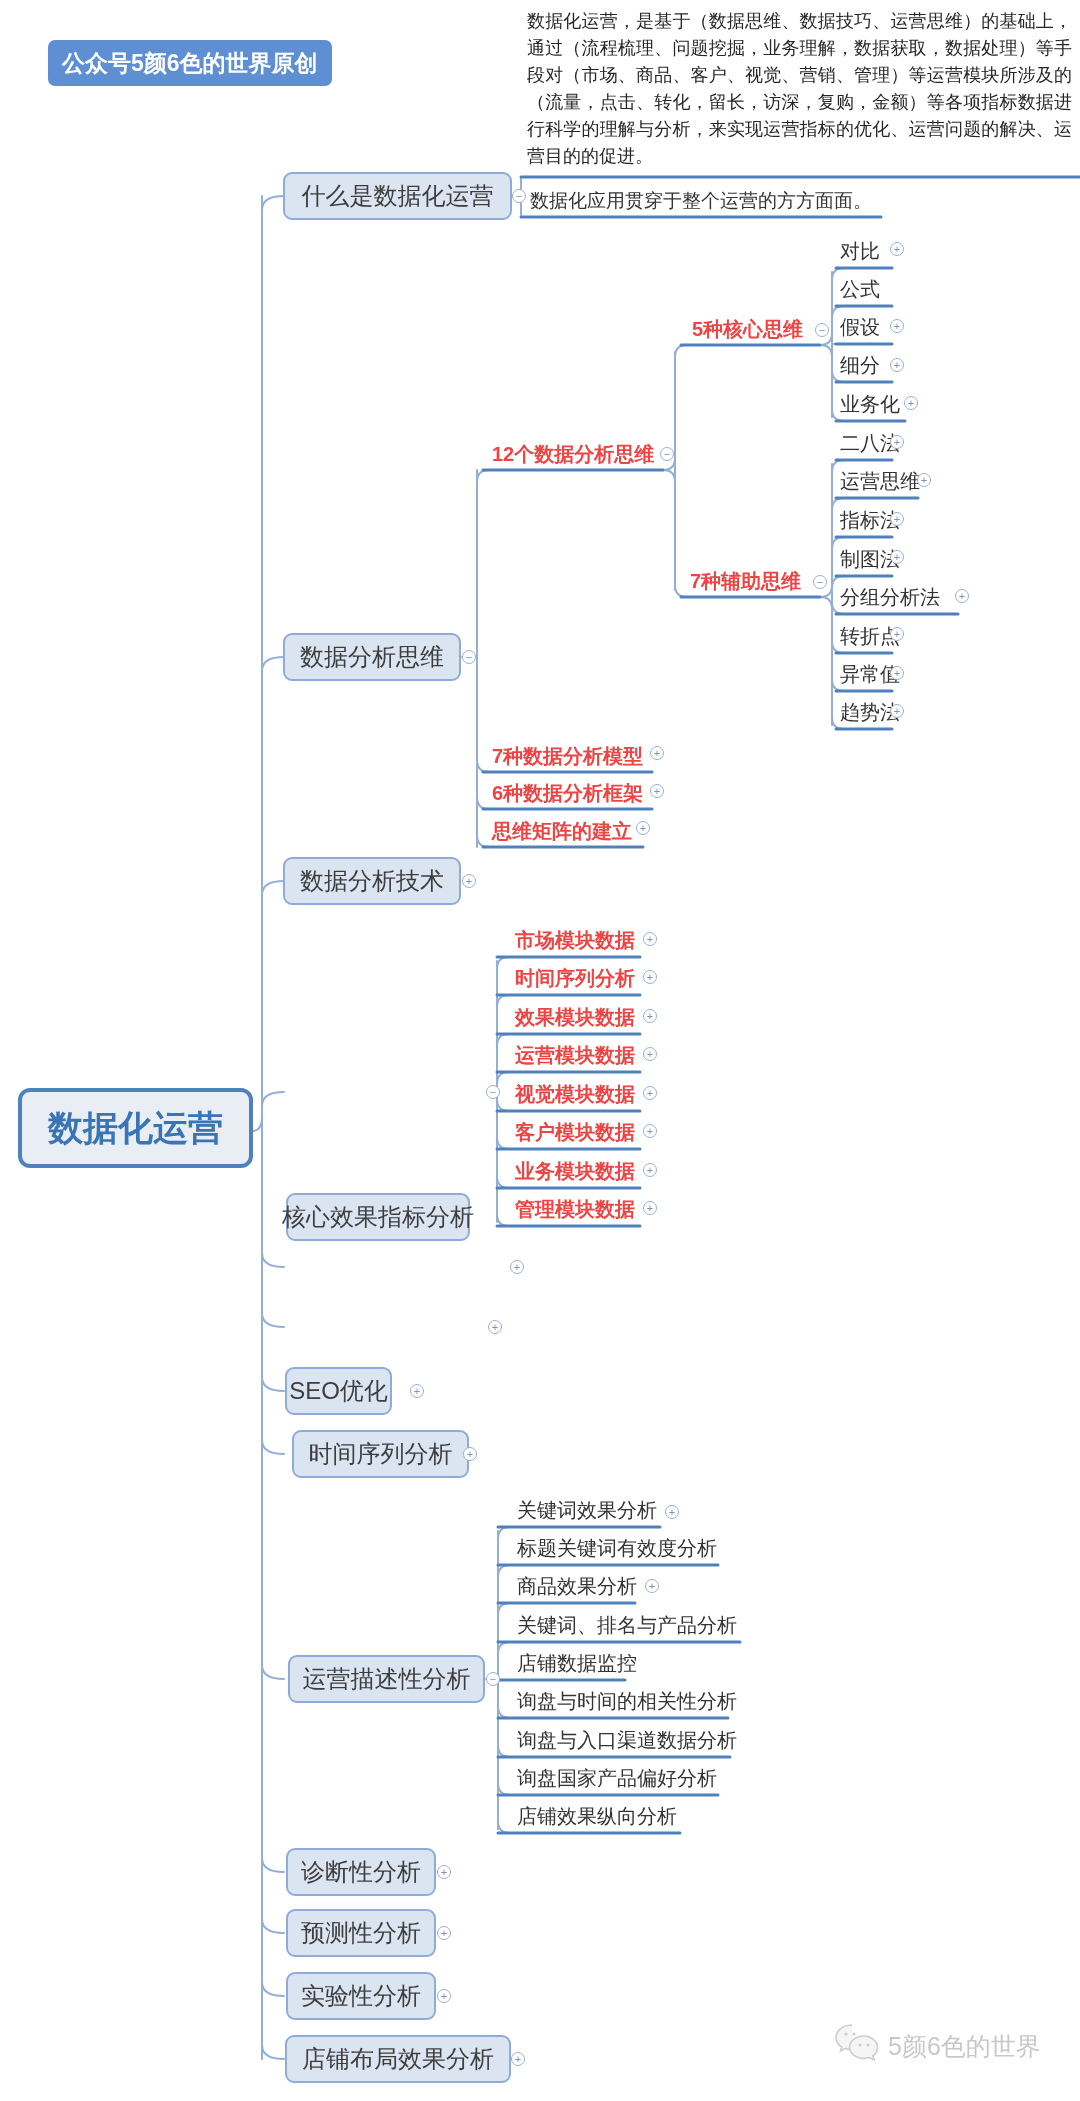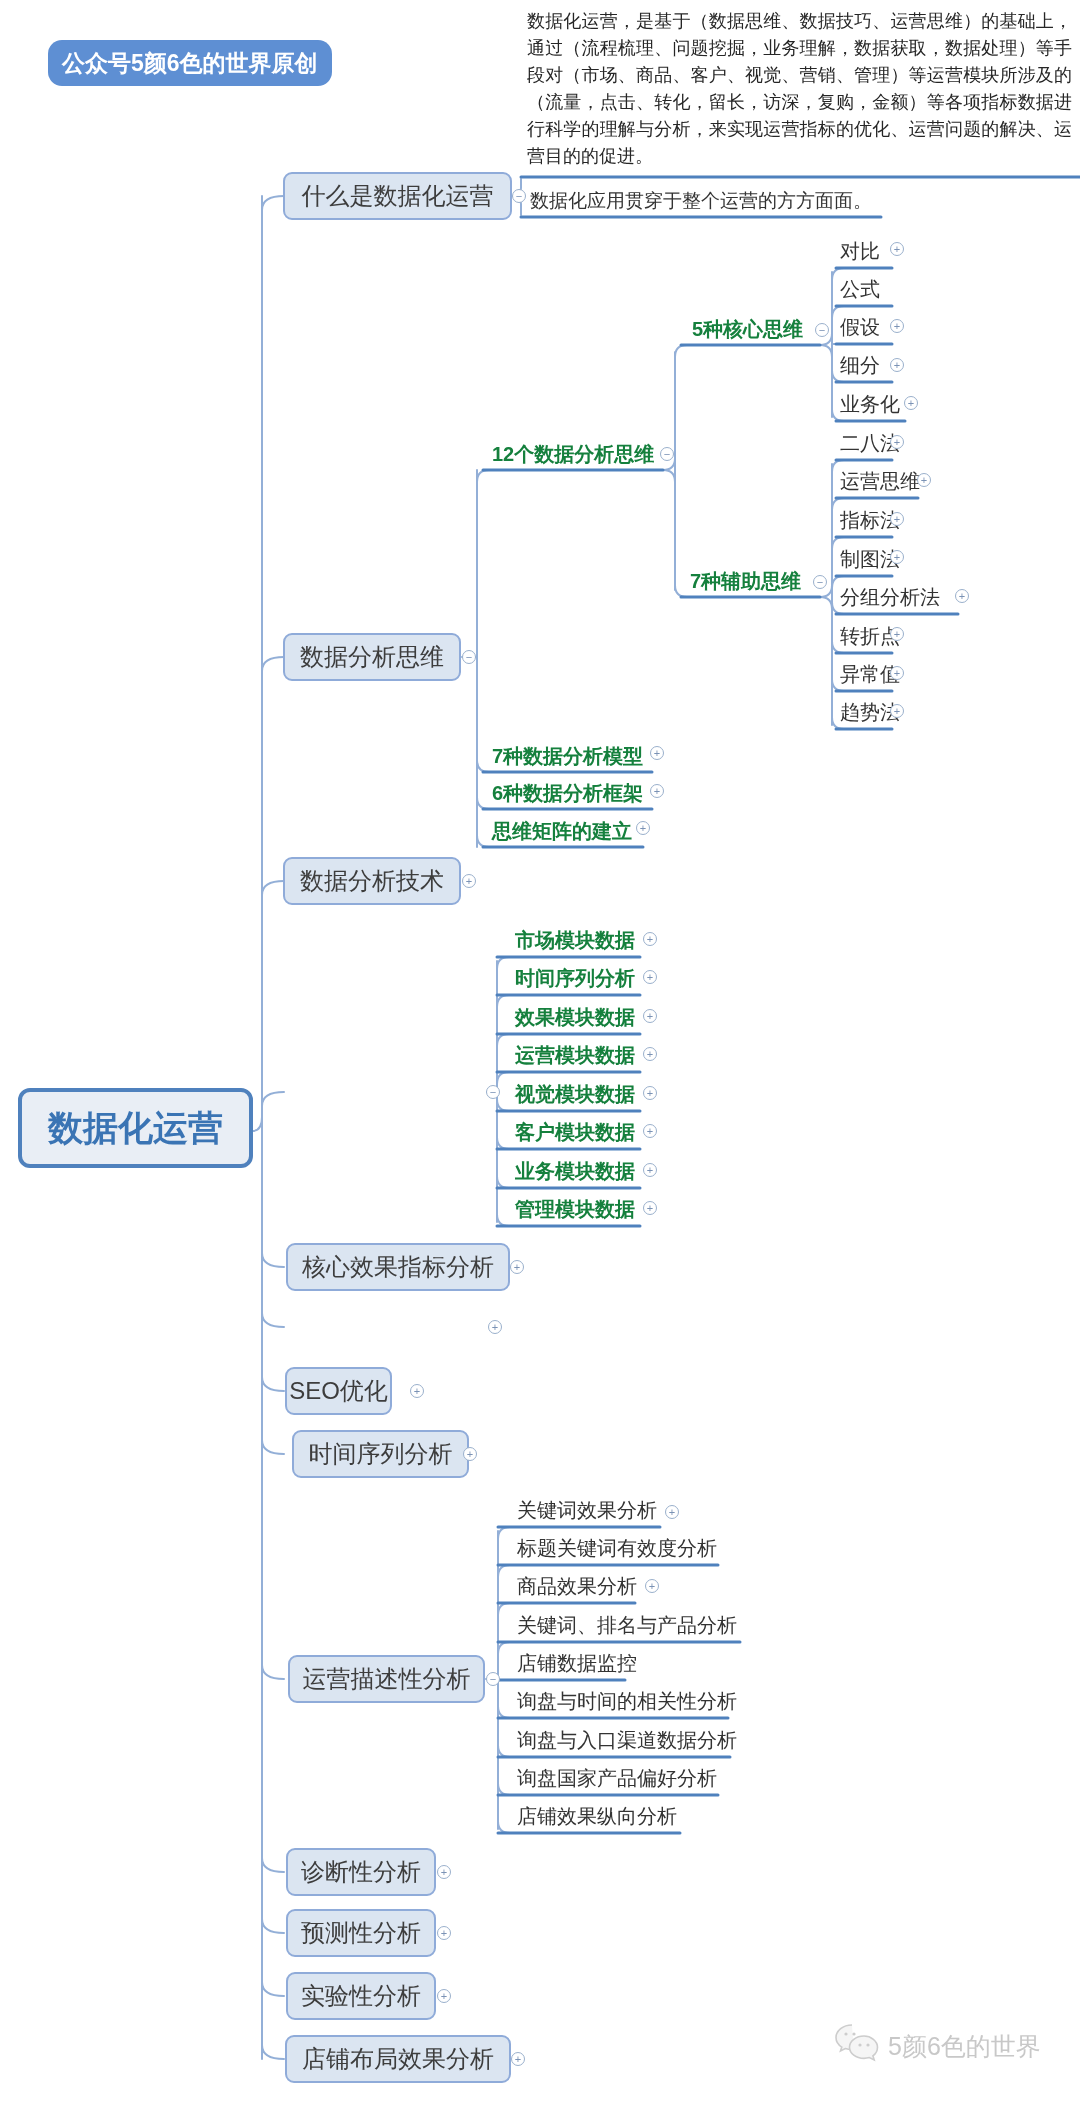--- a/index.html
+++ b/index.html
@@ -1,32 +1,32 @@
 <!DOCTYPE html>
 <html><head>
 <meta charset="utf-8">
 <style>
   html,body{margin:0;padding:0;background:#fff;}
   #canvas{position:relative;width:1080px;height:2101px;background:#fff;overflow:hidden;
           font-family:"Liberation Sans","DejaVu Sans",sans-serif;}
   #lines{position:absolute;left:0;top:0;width:1080px;height:2101px;}
   .badge{position:absolute;left:48px;top:40px;height:46px;display:flex;align-items:center;
-         padding:0 14px;background:#5e8fd3;border-radius:14px;color:#fff;
+         padding:0 14px;background:#5e8fd3;border-radius:7px;color:#fff;
          font-size:23px;font-weight:bold;}
   .para{position:absolute;left:527px;top:8px;width:545px;font-size:18px;line-height:27px;
         color:#262626;text-align:justify;}
   .node{position:absolute;box-sizing:border-box;height:48px;display:flex;align-items:center;
         justify-content:center;background:#dbe5f1;border:2px solid #8fabd9;border-radius:9px;
         color:#3d3d3d;font-size:24px;white-space:nowrap;}
   .root{position:absolute;left:18px;top:1088px;width:235px;height:80px;box-sizing:border-box;
         display:flex;align-items:center;justify-content:center;background:#e9eef5;
         border:4px solid #4f81bd;border-radius:12px;color:#3a74b4;font-size:35px;
         font-weight:bold;}
   .leaf{position:absolute;font-size:20px;color:#333;white-space:nowrap;line-height:26px;}
-  .bleaf{position:absolute;font-size:20px;color:#15803d;font-weight:bold;white-space:nowrap;
+  .bleaf{position:absolute;font-size:20px;color:#ef4444;font-weight:bold;white-space:nowrap;
          line-height:26px;}
   .tg{position:absolute;width:14px;height:14px;box-sizing:border-box;border:1px solid #9ab0cc;
       border-radius:50%;background:#fff;color:#7a92b5;font-size:11px;line-height:12px;
       text-align:center;}
   .wm{position:absolute;left:888px;top:2030px;font-size:25px;color:#c8c8c8;
       text-shadow:1px 1px 0 #ffffff;white-space:nowrap;}
   .wmicon{position:absolute;left:830px;top:2020px;}
 </style>
 </head>
 <body>
@@ -80,21 +80,21 @@
 
   <div class="badge">公众号5颜6色的世界原创</div>
 
   <div class="para">数据化运营，是基于（数据思维、数据技巧、运营思维）的基础上，通过（流程梳理、问题挖掘，业务理解，数据获取，数据处理）等手段对（市场、商品、客户、视觉、营销、管理）等运营模块所涉及的（流量，点击、转化，留长，访深，复购，金额）等各项指标数据进行科学的理解与分析，来实现运营指标的优化、运营问题的解决、运营目的的促进。</div>
 
   <div class="root">数据化运营</div>
 
   <div class="node" style="left:283px;top:172px;width:229px">什么是数据化运营</div>
   <div class="node" style="left:283px;top:633px;width:178px">数据分析思维</div>
   <div class="node" style="left:283px;top:857px;width:178px">数据分析技术</div>
-  <div class="node" style="left:286px;top:1243px;width:224px">核心效果指标分析</div>
+  <div class="node" style="left:286px;top:1193px;width:184px">核心效果指标分析</div>
   <div class="node" style="left:285px;top:1367px;width:107px">SEO优化</div>
   <div class="node" style="left:292px;top:1430px;width:177px">时间序列分析</div>
   <div class="node" style="left:288px;top:1655px;width:197px">运营描述性分析</div>
   <div class="node" style="left:286px;top:1848px;width:150px">诊断性分析</div>
   <div class="node" style="left:286px;top:1909px;width:150px">预测性分析</div>
   <div class="node" style="left:286px;top:1972px;width:150px">实验性分析</div>
   <div class="node" style="left:285px;top:2035px;width:226px">店铺布局效果分析</div>
 
   <div class="tg" style="left:512px;top:189px">−</div>
   <div class="tg" style="left:462px;top:650px">−</div>

